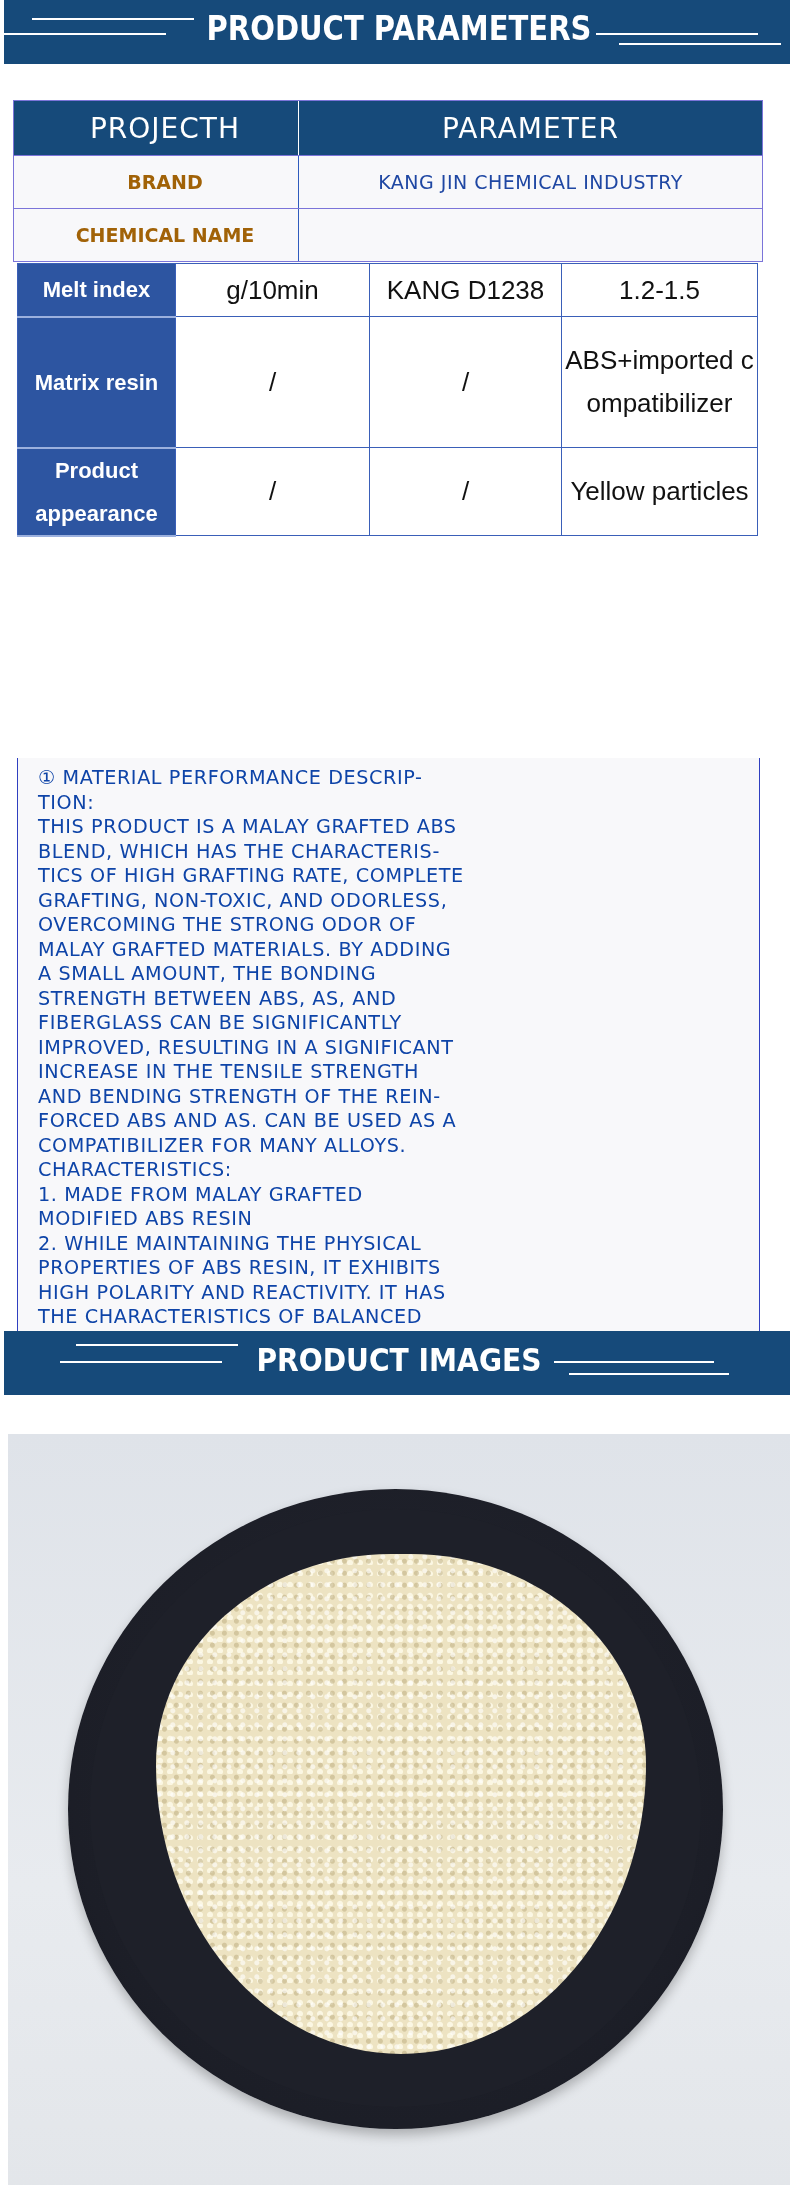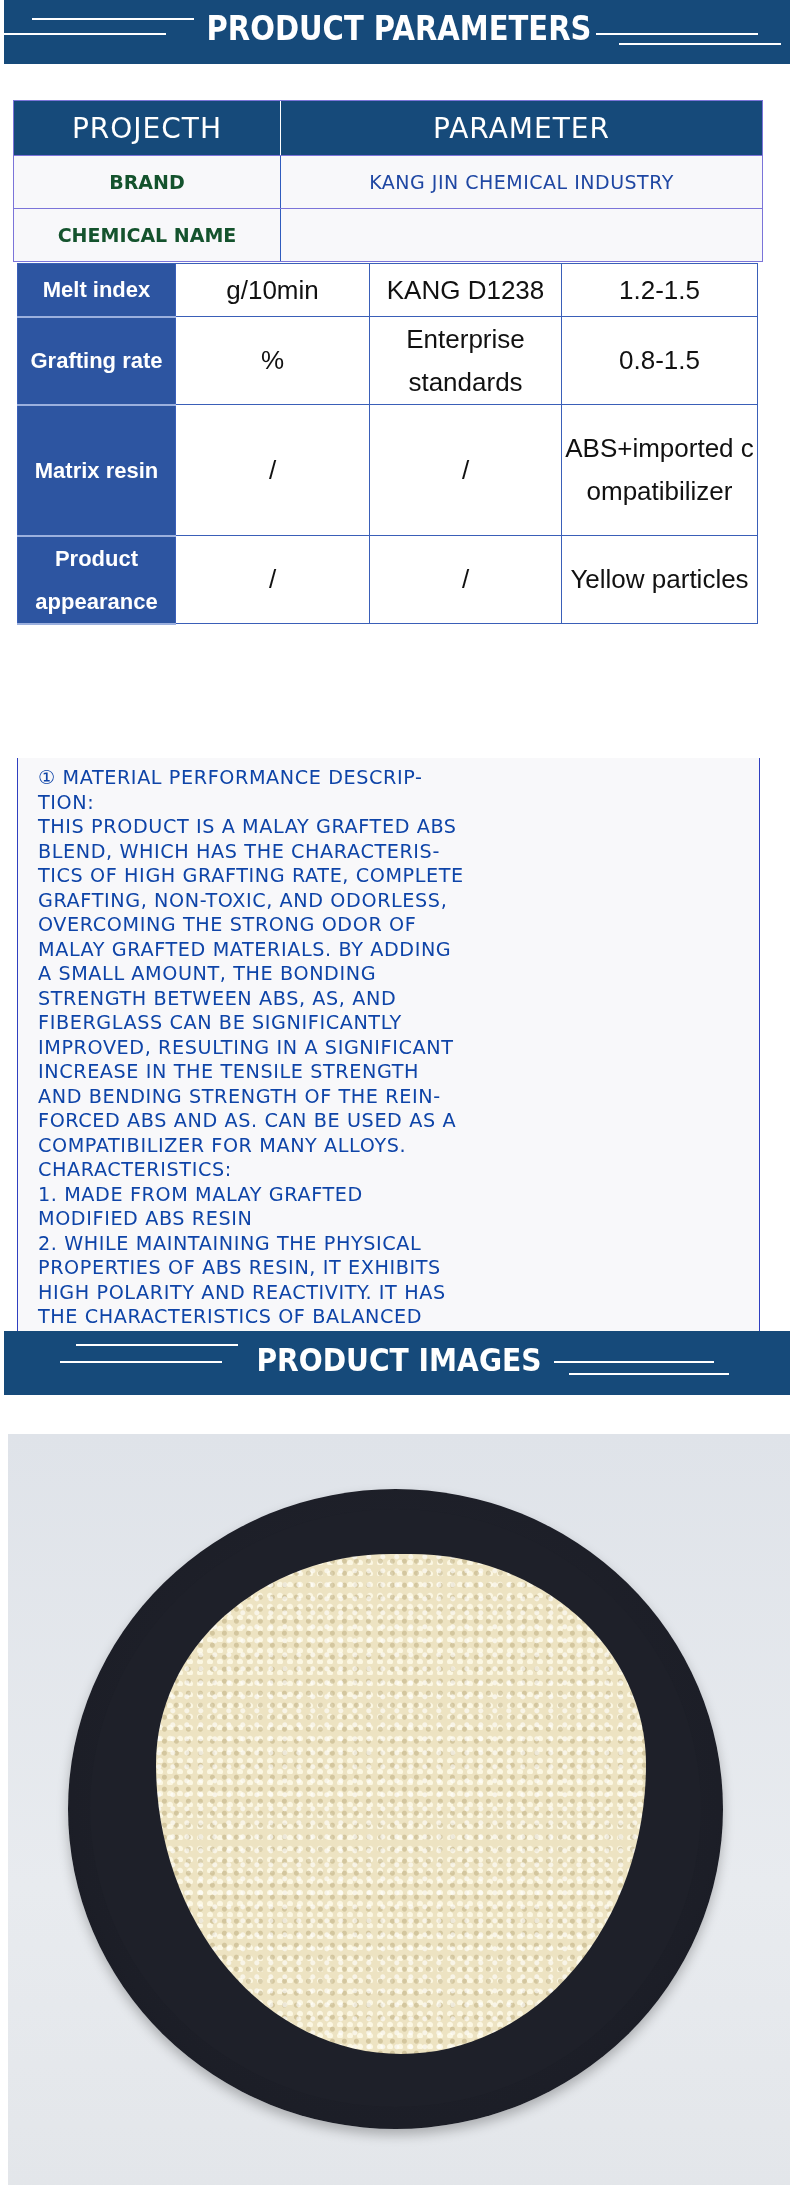--- a/index.html
+++ b/index.html
@@ -9,29 +9,29 @@
   .banner .title { position: absolute; left: 0; right: 0; text-align: center; color: #ffffff; font-family: "DejaVu Sans", sans-serif; font-weight: bold; letter-spacing: 0px; transform: scaleX(0.88); }
   .banner .line { position: absolute; height: 2px; background: #ffffff; }
 
   #banner1 { top: 0; height: 64px; }
   #banner1 .title { top: 9px; font-size: 33px; }
   #banner2 { top: 1331px; height: 64px; }
   #banner2 .title { top: 10px; font-size: 32px; }
 
   
   .t1 { position: absolute; left: 13px; top: 100px; width: 750px; border: 1px solid #7b74d9; border-collapse: collapse; }
-  .t1 .row { display: flex; border-top: 1px solid #7b74d9; }
+  .t1 .row { display: flex; border-top: 1px solid #7b74d9; padding-left: 18px; }
   .t1 .row:first-child { border-top: none; }
   .t1 .c1 { width: 267px; border-right: 1px solid #2f5bbd; display: flex; align-items: center; justify-content: center; }
   .t1 .c2 { flex: 1; display: flex; align-items: center; justify-content: center; }
   .t1 .hdr { height: 54px; background: #164a7a; color: #ffffff; font-family: "DejaVu Sans", sans-serif; font-size: 28px; letter-spacing: 1px; }
   .t1 .hdr .c1 { border-right: 1px solid #ffffff; }
   .t1 .brand { height: 53px; background: #f8f8fa; }
   .t1 .chem { height: 53px; background: #f8f8fa; }
-  .t1 .lbl { color: #14532d; font-weight: bold; font-size: 19px; font-family: "DejaVu Sans", sans-serif; }
+  .t1 .lbl { color: #a16207; font-weight: bold; font-size: 19px; font-family: "DejaVu Sans", sans-serif; }
   .t1 .val { color: #1f47a3; font-size: 19px; font-family: "DejaVu Sans", sans-serif; letter-spacing: 0.5px; }
   .t1 .val.small { font-size: 16px; }
 
   
   .t2 { position: absolute; left: 17px; top: 263px; width: 740px; border-collapse: collapse; table-layout: fixed; }
   .t2 td { border: 1px solid #3a5fb8; text-align: center; vertical-align: middle; font-family: "Liberation Sans", sans-serif; color: #111; font-size: 26px; line-height: 43px; background: #ffffff; }
   .t2 td.head { background: #2d55a1; color: #ffffff; font-weight: bold; font-size: 22px; line-height: 43px; border-bottom: 2px solid #9bb0de; }
 
   
   .t3 { position: absolute; left: 17px; top: 758px; width: 743px; height: 573px; border-left: 1px solid #2f3fc0; border-right: 1px solid #2f3fc0; display: flex; background: #f8f8fa; }
@@ -83,26 +83,20 @@
       <col style="width:192px">
       <col style="width:196px">
     </colgroup>
   <tbody>
   <tr style="height:53px">
     <td class="head">Melt index</td>
     <td>g/10min</td>
     <td>KANG D1238</td>
     <td>1.2-1.5</td>
   </tr>
-  <tr style="height:88px">
-    <td class="head">Grafting rate</td>
-    <td>%</td>
-    <td>Enterprise standards</td>
-    <td>0.8-1.5</td>
-  </tr>
   <tr style="height:131px">
     <td class="head">Matrix resin</td>
     <td>/</td>
     <td>/</td>
     <td style="word-break:break-all"><span>ABS+imported compatibilizer</span></td>
   </tr>
   <tr style="height:88px">
     <td class="head">Product appearance</td>
     <td>/</td>
     <td>/</td>

